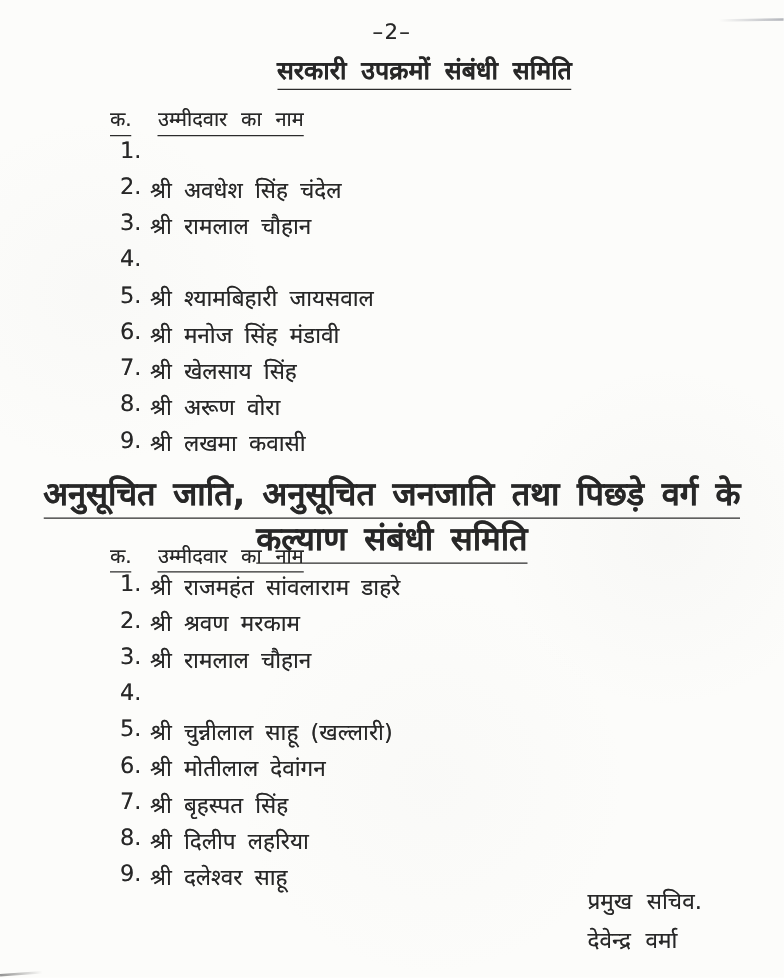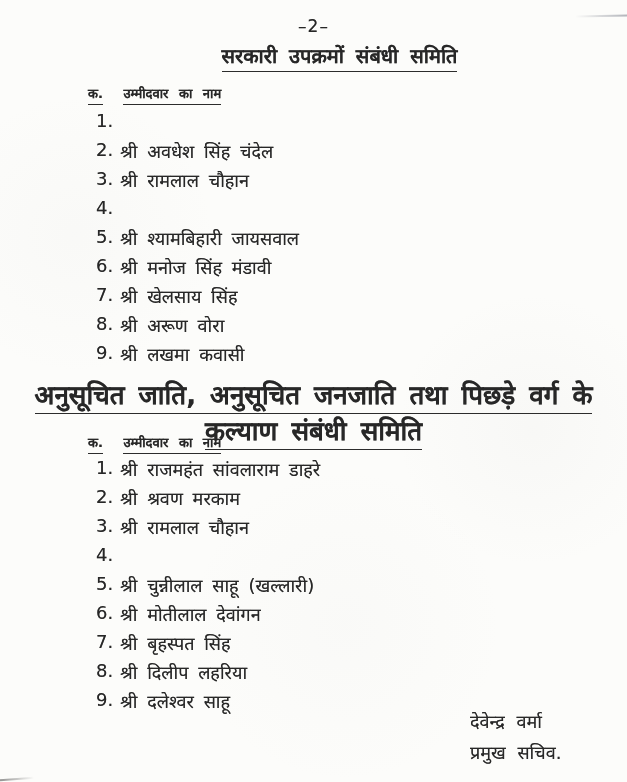--- a/index.html
+++ b/index.html
@@ -29,21 +29,21 @@
   .sec-title{
     position:absolute; left:0; width:100%;
     text-align:center; font-size:20px; font-weight:600; word-spacing:5px;
   }
   .sec-title .u{
     border-bottom:1.6px solid #2c2c2c; padding-bottom:3px;
   }
   .title-1{ top:42px;margin-left:26px; }
   .title-2{ top:376px; font-size:26px; }
   .colhead{
-    position:absolute; left:88px; font-size:13px; font-weight:700; word-spacing:6px;
+    position:absolute; left:88px; font-size:16px; font-weight:400; word-spacing:6px;
   }
   .colhead .u{
     border-bottom:1.6px solid #2c2c2c; padding-bottom:3px;
   }
   .colhead .prefix{ margin-right:10px; }
   .head-1{ top:84px; }
   .head-2{ top:433px; }
   .list{
     position:absolute; left:96px; font-size:18px; word-spacing:4px;
   }
@@ -163,19 +163,19 @@
       <span class="no">8.</span>
       <span class="nm">श्री दिलीप लहरिया</span>
     </div>
     <div class="row">
       <span class="no">9.</span>
       <span class="nm">श्री दलेश्वर साहू</span>
     </div>
   </div>
 
   <div class="signature">
+    <div>प्रमुख सचिव.</div>
     <div>देवेन्द्र वर्मा</div>
-    <div>प्रमुख सचिव.</div>
   </div>
 
   <div class="scan-line-bottom"></div>
 
 </div>
 
 </body></html>

